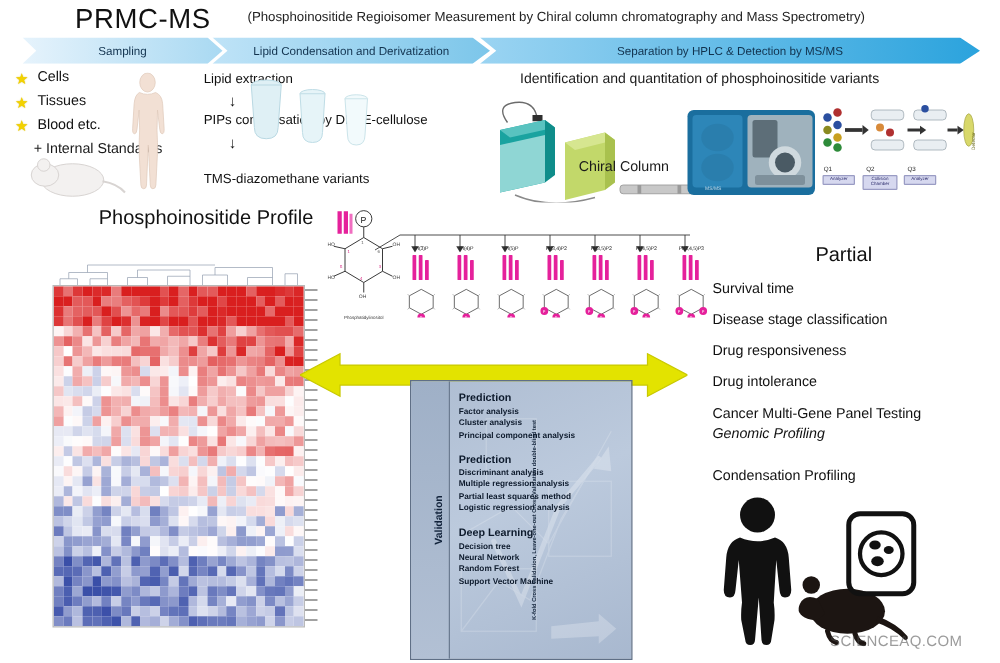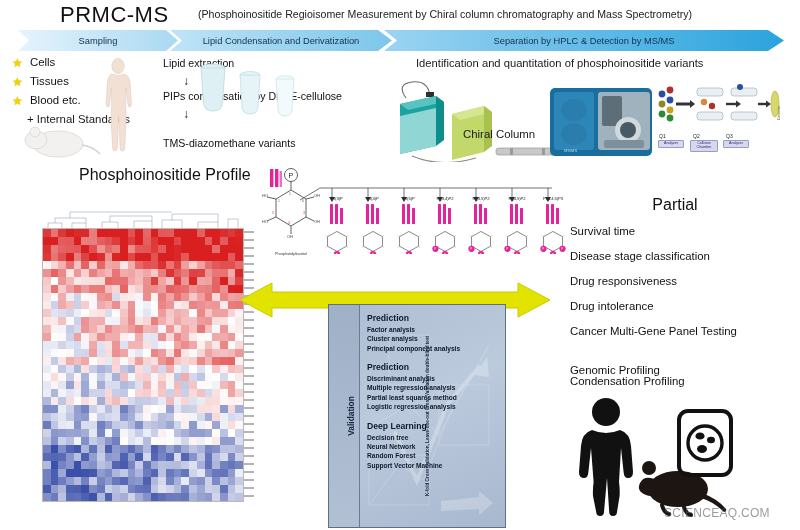--- a/index.html
+++ b/index.html
@@ -1379,21 +1379,21 @@
 
   <div class="abs" id="bio-title">
     <br>
     <span>Partial</span>
   </div>
   <div class="abs bio-item" style="top:225px;">Survival time</div>
   <div class="abs bio-item" style="top:250px;">Disease stage classification</div>
   <div class="abs bio-item" style="top:275px;">Drug responsiveness</div>
   <div class="abs bio-item" style="top:300px;">Drug intolerance</div>
   <div class="abs bio-item" style="top:325px;">Cancer Multi-Gene Panel Testing</div>
-  <div class="abs bio-item" style="top:364px;">Genomic Profiling</div>
+  <div class="abs bio-item" style="top:341px;font-style:italic;">Genomic Profiling</div>
   <div class="abs bio-item" style="top:375px;">Condensation Profiling</div>
 
   <svg class="abs yarrow" viewBox="0 0 310 38">
     <path d="M0,19 L32,2 L32,11 L278,11 L278,2 L310,19 L278,36 L278,27 L32,27 L32,36 Z" fill="#e3e300" stroke="#c9c900" stroke-width="1"></path>
   </svg>
 
   <div class="abs stats">
     <svg width="176" height="222" viewBox="0 0 176 222" style="position:absolute;left:0;top:0;opacity:.35">
       <g stroke="#ffffff" stroke-width="1" fill="none" opacity=".55">
         <path d="M40,200 L70,160 L95,175 L120,110 L150,60"></path>

